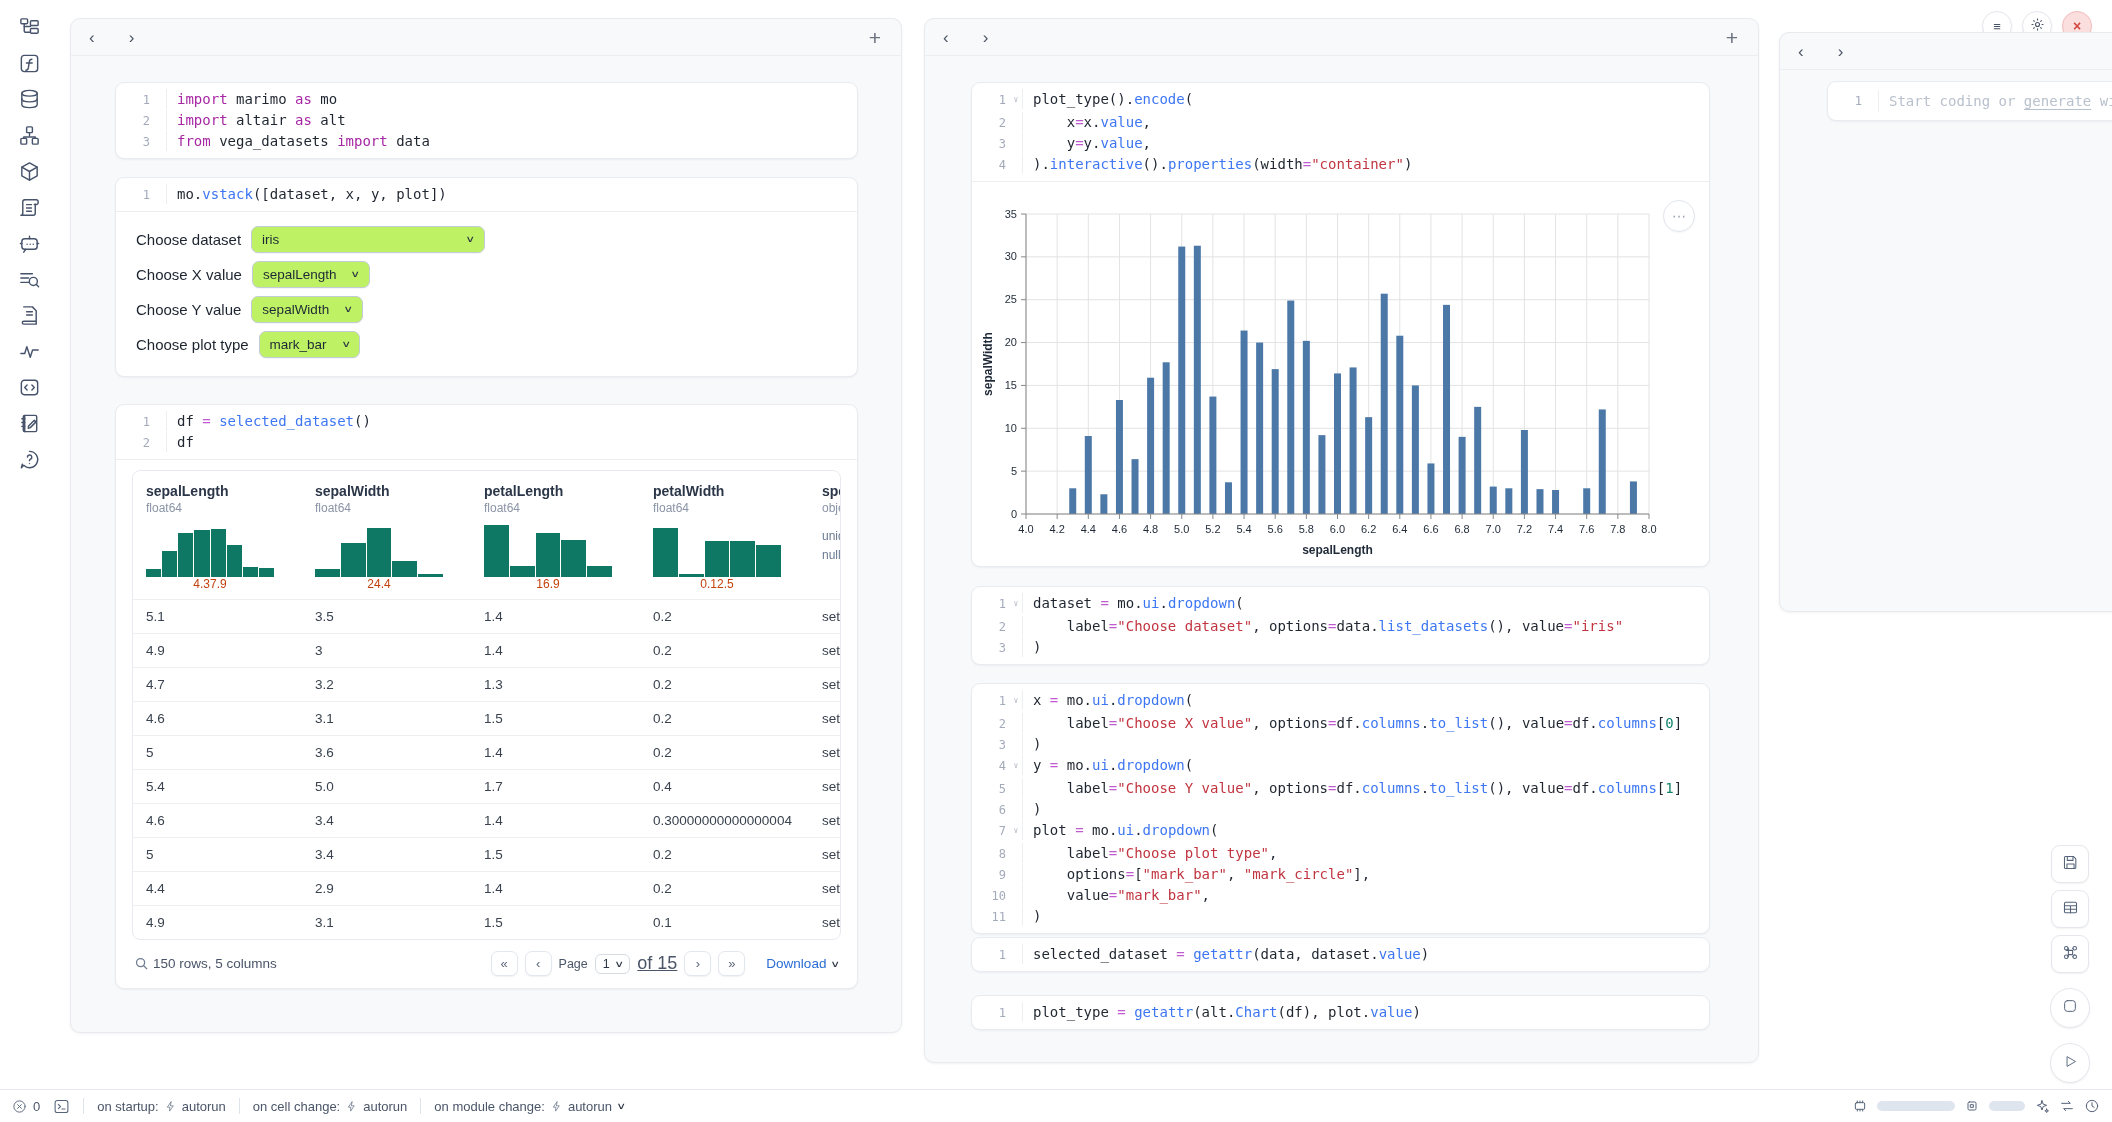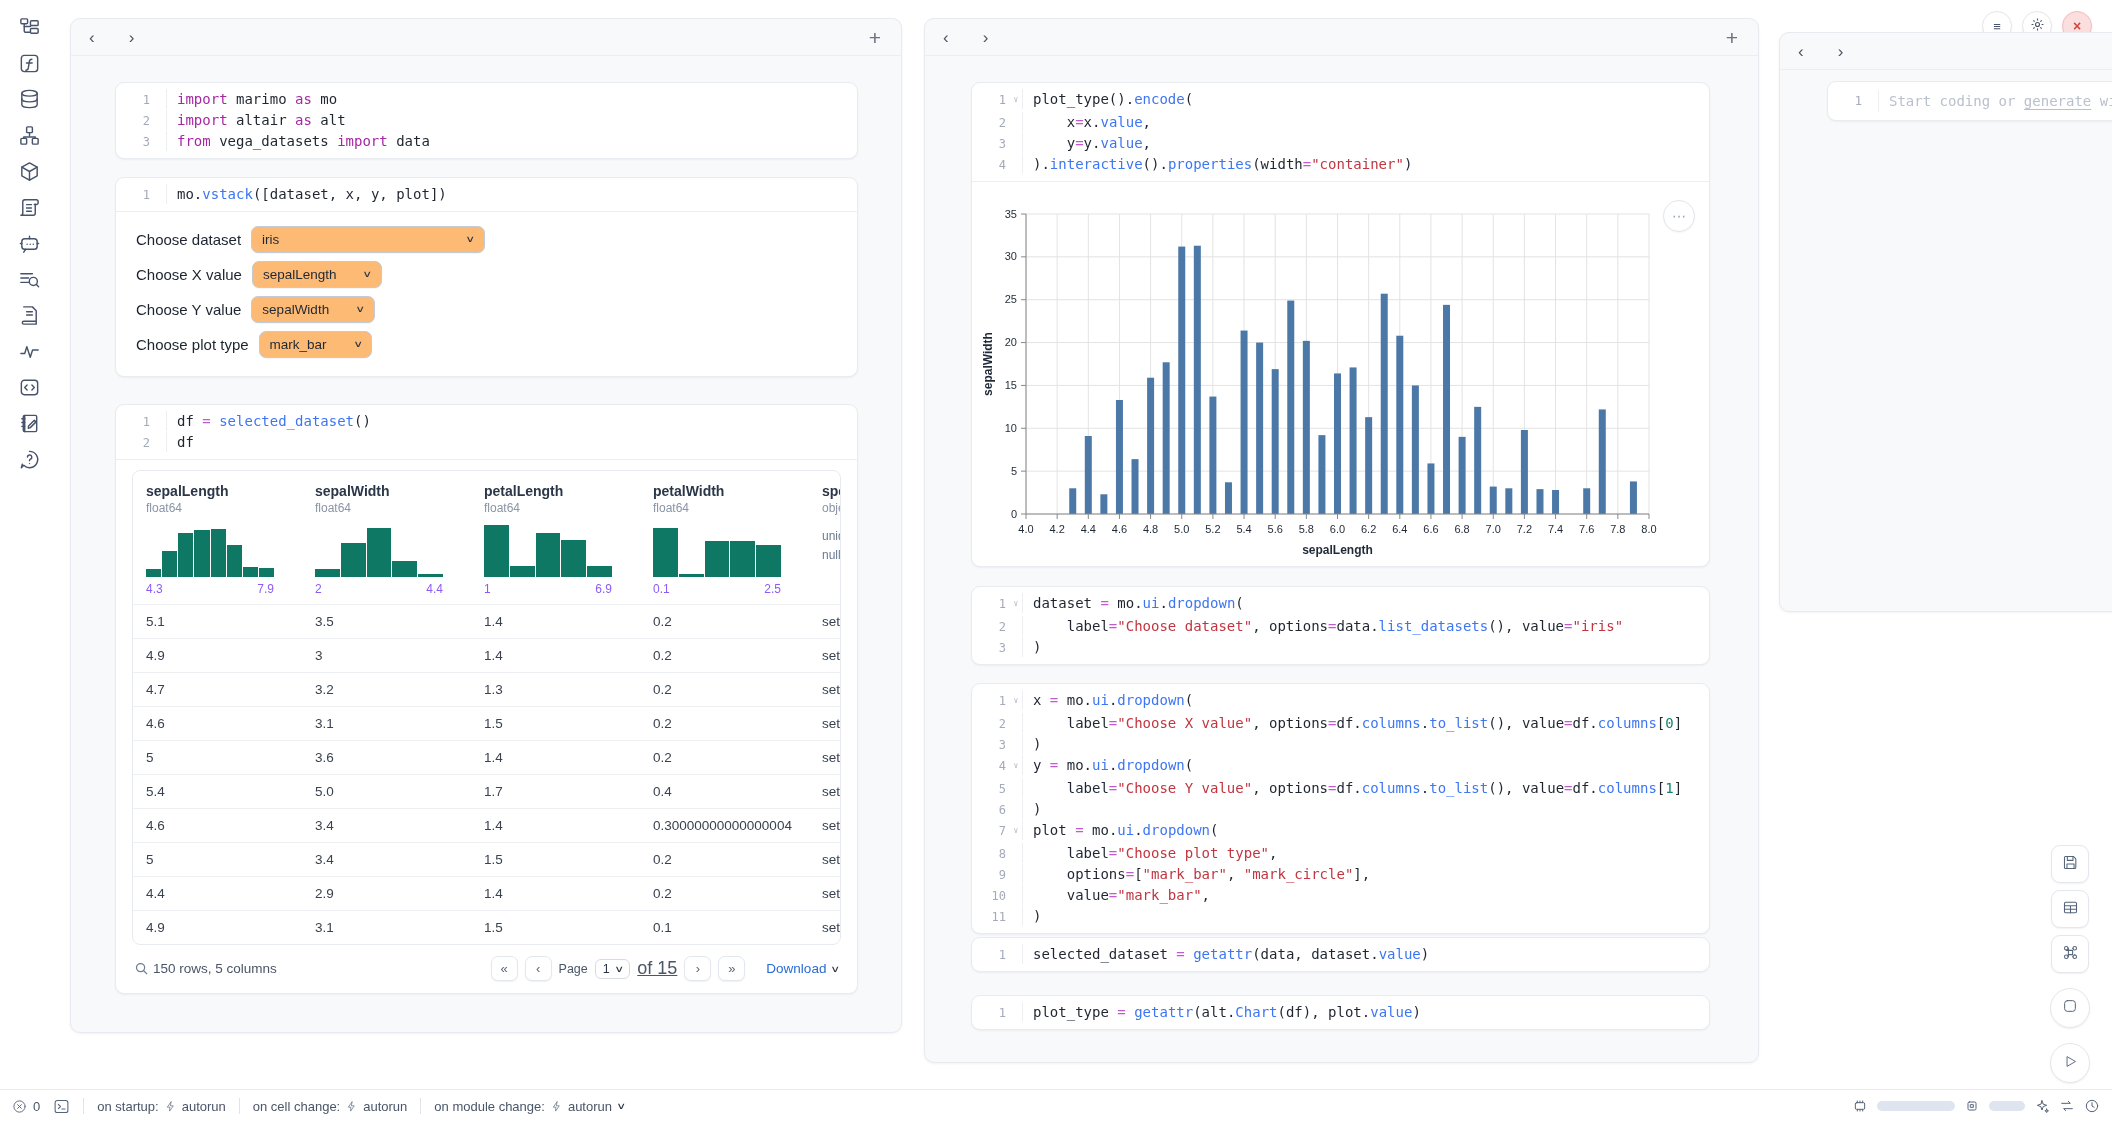--- a/index.html
+++ b/index.html
@@ -32,34 +32,34 @@
   .tok-fn{color:#3d76f2;text-align:center;}
   .tok-str{color:#c13540;}
   .tok-op{color:#c05ad1;}
   .tok-num{color:#12836b;}
   .outsep{border-top:1px solid #eceef2;}
 
   
   .drows{padding:14px 0 10px 20px;}
   .drow{display:flex;align-items:center;gap:10px;margin-bottom:9px;height:26px;text-align:center;}
   .dlabel{font-size:15px;color:#1c2430;}
-  .sel{display:inline-flex;align-items:center;gap:28px;background:#fdba74;border:1px solid #c3cbd6;border-radius:7px;
+  .sel{display:inline-flex;align-items:center;gap:16px;background:#bef264;border:1px solid #c3cbd6;border-radius:7px;
        padding:3px 10px;font-size:13.5px;color:#1e2835;box-shadow:0 1px 1px rgba(0,0,0,.04);cursor:pointer;height:19px;}
   .sel.wide{width:212px;justify-content:space-between;}
   .chev{font-size:9px;color:#2b3442;transform:scaleX(1.5);}
 
   
   .table-box{margin:10px 16px 0;border:1px solid #e7eaef;border-radius:8px;overflow:hidden;background:#fff;}
   .thead{display:flex;padding:12px 0 8px;}
   .tcol{width:169px;flex:0 0 169px;padding-left:13px;box-sizing:border-box;}
   .tcol .cname{font-size:14px;font-weight:bold;color:#2b3648;}
   .tcol .ctype{font-size:12px;color:#8a94a6;margin-top:2px;}
   .hist{display:flex;align-items:flex-end;gap:1px;width:128px;height:52px;margin-top:10px;}
   .hist .hbar{flex:1;background:#0e7864;}
-  .hrange{display:flex;justify-content:space-between;width:128px;font-size:12px;color:#8b5cf6;margin-top:5px;}
+  .hrange{display:flex;justify-content:center;width:128px;font-size:12px;color:#c2410c;}
   .cstats{font-size:12px;color:#6b7a90;margin-top:12px;line-height:19px;white-space:nowrap;}
   .trow{display:flex;border-top:1px solid #edeff3;height:33px;align-items:center;}
   .trow .tcell{width:169px;flex:0 0 169px;padding-left:13px;box-sizing:border-box;font-size:13.5px;color:#39424e;white-space:nowrap;overflow:hidden;}
   .tfoot{display:flex;align-items:center;padding:11px 18px 12px;gap:4px;font-size:13.5px;color:#4a5568;}
   .pgbtn{width:27px;height:25px;border:1px solid #e3e7ee;border-radius:7px;background:#fff;box-shadow:0 1px 1.5px rgba(0,0,0,.06);
          color:#5b6779;font-size:13px;display:inline-flex;align-items:center;justify-content:center;cursor:pointer;}
   .pgsel{display:inline-flex;align-items:center;gap:6px;border:1px solid #d6dbe3;border-radius:6px;background:#fff;
          padding:2px 7px;font-size:12.5px;color:#2b3648;cursor:pointer;}
   .dl{color:#2b6cd4;display:inline-flex;align-items:center;gap:6px;cursor:pointer;margin-left:14px;}
 

